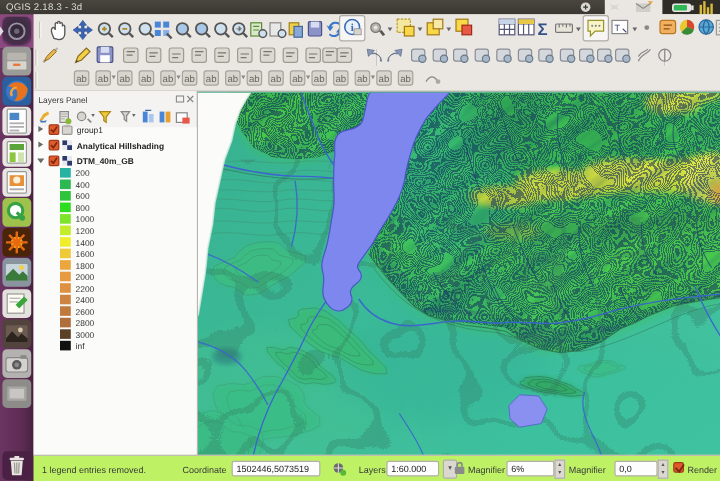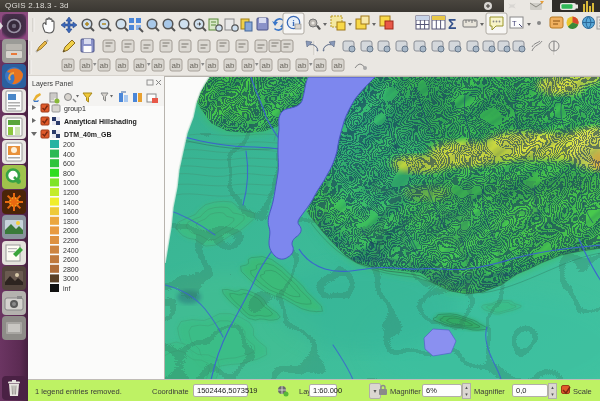--- a/index.html
+++ b/index.html
@@ -792,37 +792,37 @@
       <text x="35" y="195.8" font-size="7" fill="#333">2800</text>
       <rect x="22" y="198.4" width="9" height="8" fill="#5a4026"></rect>
       <text x="35" y="205.4" font-size="7" fill="#333">3000</text>
       <rect x="22" y="208.0" width="9" height="8" fill="#111111"></rect>
       <text x="35" y="215.0" font-size="7" fill="#333">inf</text>
 </svg>
   </div>
 <div id="statusbar">
   <span class="lbl" style="left:7px">1 legend entries removed.</span>
   <span class="lbl" style="left:124px">Coordinate</span>
-  <span class="inp" style="left:165px;width:55px">1502446,5073519</span>
+  <span class="inp" style="left:165px;width:74px">1502446,5073519</span>
   <svg style="position:absolute;left:249px;top:4px" width="12" height="13">
       <circle cx="5" cy="6" r="4" fill="#6a6a6a"></circle>
       <path d="M5,2 v8 M1,6 h8" stroke="#e8e6e2" stroke-width="0.8"></path>
       <circle cx="9" cy="10" r="2.5" fill="#58b838"></circle>
     </svg>
   <span class="lbl" style="left:271px">Layers</span>
-  <span class="inp" style="left:281px;width:28px">1:60.000</span>
+  <span class="inp" style="left:294px;width:44px">1:60.000</span>
   <span style="position:absolute;left:341px;top:3px;width:12px;height:16px;background:#dbd7d1;border:1px solid #b2aea8;border-radius:2px;font-size:6px;text-align:center;line-height:14px;color:#555">▾</span>
   <svg style="position:absolute;left:350px;top:4px" width="10" height="13">
       <rect x="1" y="5" width="8" height="6" rx="1" fill="#8a8a8a"></rect>
       <path d="M3,5 v-1.5 a2,2 0 0 1 4,0 V5" fill="none" stroke="#8a8a8a" stroke-width="1.4"></path>
     </svg>
   <span class="lbl" style="left:362px">Magnifier</span>
   <span class="inp" style="left:394px;width:40px">6%</span>
   <span style="position:absolute;left:434px;top:3px;width:9px;height:16px;background:#dbd7d1;border:1px solid #b2aea8;font-size:5px;color:#555;text-align:center;line-height:7px">▴<br>▾</span>
   <span class="lbl" style="left:446px">Magnifier</span>
   <span class="inp" style="left:484px;width:36px">0,0</span>
   <span style="position:absolute;left:520px;top:3px;width:9px;height:16px;background:#dbd7d1;border:1px solid #b2aea8;font-size:5px;color:#555;text-align:center;line-height:7px">▴<br>▾</span>
   <span style="position:absolute;left:533px;top:5px;width:9px;height:9px;background:#e05a2a;border:1px solid #a03a18;border-radius:2px"></span>
   <svg style="position:absolute;left:533px;top:5px" width="11" height="11">
       <path d="M2,5 l3,3 4,-6" stroke="#7a2810" stroke-width="1.5" fill="none"></path>
     </svg>
-  <span class="lbl" style="left:545px">Scale</span>
+  <span class="lbl" style="left:545px">Render</span>
 </div>
 
 </body></html>

